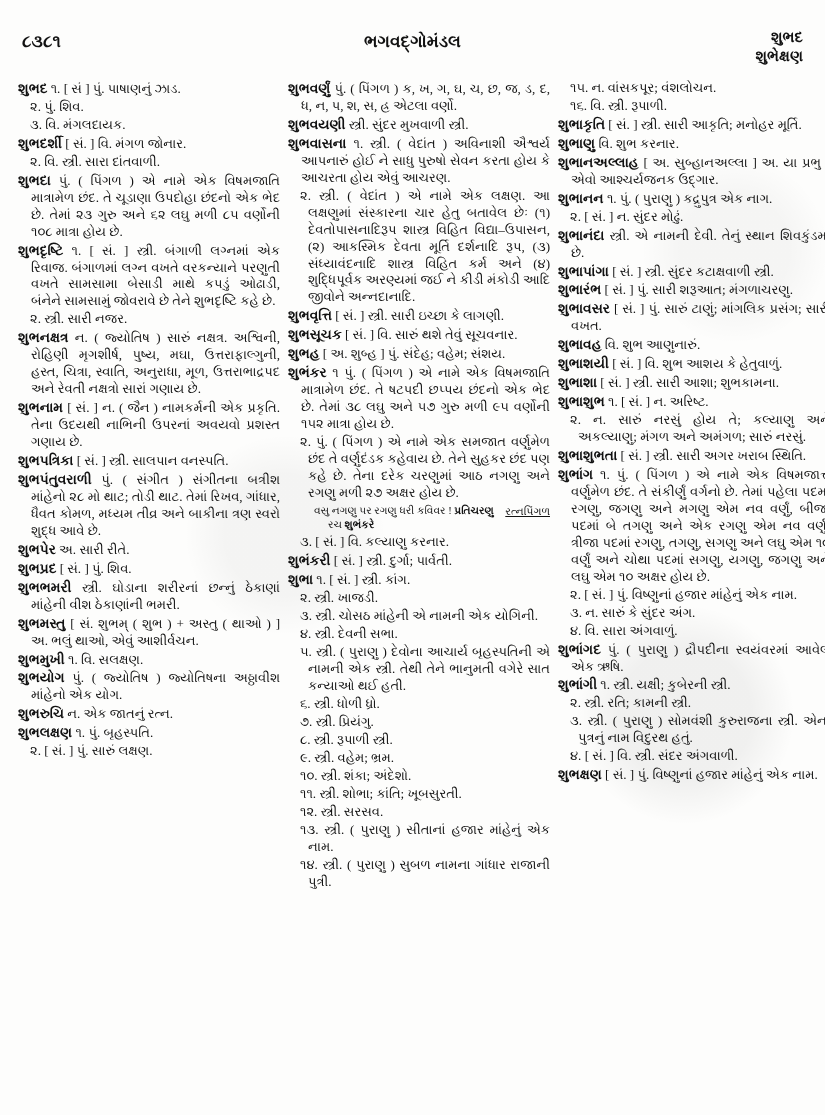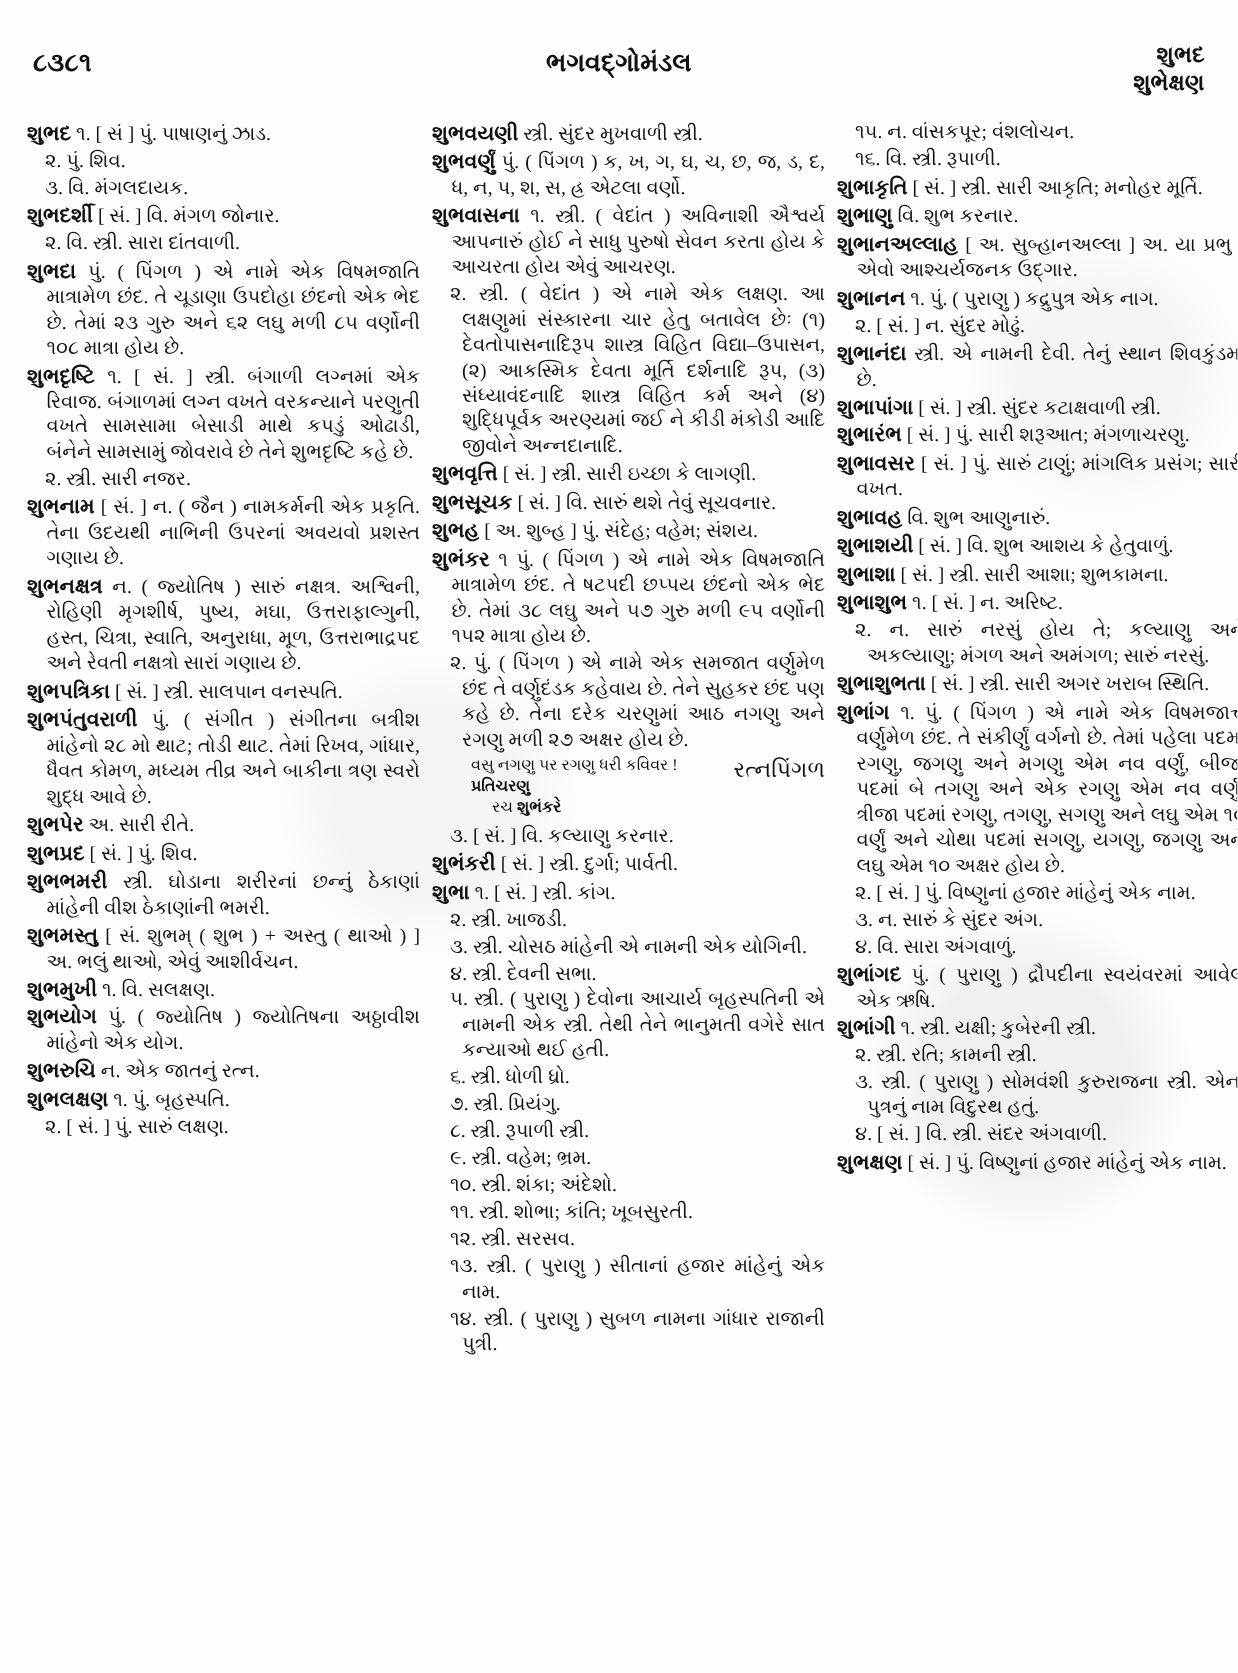--- a/index.html
+++ b/index.html
@@ -111,21 +111,22 @@
     margin: 2px 0 2px 0;
     padding-left: 26px;
     text-indent: 0;
   }
   .verse .vline2 {
     display: block;
     padding-left: 14px;
   }
   .verse .src {
     float: right;
-    font-size: 15px;
+    font-size: 11px;
+    text-decoration: underline;
   }
   .verse b { font-weight: bold; }
 </style>
 </head>
 <body>
 
 <div class="page">
 
   <div class="watermark wm1"></div>
   <div class="watermark wm2"></div>
@@ -143,37 +144,37 @@
   <div class="columns">
     <div class="col col1">
         <p class="entry"><span class="hw">શુભદ</span> <span>૧. [ સં ] પું. પાષાણનું ઝાડ.</span></p>
         <p class="entry sub"><span>૨. પું. શિવ.</span></p>
         <p class="entry sub"><span>૩. વિ. મંગલદાયક.</span></p>
         <p class="entry"><span class="hw">શુભદર્શી</span> <span>[ સં. ] વિ. મંગળ જોનાર.</span></p>
         <p class="entry sub"><span>૨. વિ. સ્ત્રી. સારા દાંતવાળી.</span></p>
         <p class="entry"><span class="hw">શુભદા</span> <span>પું. ( પિંગળ ) એ નામે એક વિષમજાતિ માત્રામેળ છંદ. તે ચૂડાણા ઉપદોહા છંદનો એક ભેદ છે. તેમાં ૨૩ ગુરુ અને ૬૨ લઘુ મળી ૮૫ વર્ણોની ૧૦૮ માત્રા હોય છે.</span></p>
         <p class="entry"><span class="hw">શુભદૃષ્ટિ</span> <span>૧. [ સં. ] સ્ત્રી. બંગાળી લગ્નમાં એક રિવાજ. બંગાળમાં લગ્ન વખતે વરકન્યાને પરણુતી વખતે સામસામા બેસાડી માથે કપડું ઓઢાડી, બંનેને સામસામું જોવરાવે છે તેને શુભદૃષ્ટિ કહે છે.</span></p>
         <p class="entry sub"><span>૨. સ્ત્રી. સારી નજર.</span></p>
+        <p class="entry"><span class="hw">શુભનક્ષત્ર</span> <span>ન. ( જ્યોતિષ ) સારું નક્ષત્ર. અશ્વિની, રોહિણી મૃગશીર્ષ, પુષ્ય, મઘા, ઉત્તરાફાલ્ગુની, હસ્ત, ચિત્રા, સ્વાતિ, અનુરાધા, મૂળ, ઉત્તરાભાદ્રપદ અને રેવતી નક્ષત્રો સારાં ગણાય છે.</span></p>
         <p class="entry"><span class="hw">શુભનામ</span> <span>[ સં. ] ન. ( જૈન ) નામકર્મની એક પ્રકૃતિ. તેના ઉદયથી નાભિની ઉપરનાં અવયવો પ્રશસ્ત ગણાય છે.</span></p>
-        <p class="entry"><span class="hw">શુભનક્ષત્ર</span> <span>ન. ( જ્યોતિષ ) સારું નક્ષત્ર. અશ્વિની, રોહિણી મૃગશીર્ષ, પુષ્ય, મઘા, ઉત્તરાફાલ્ગુની, હસ્ત, ચિત્રા, સ્વાતિ, અનુરાધા, મૂળ, ઉત્તરાભાદ્રપદ અને રેવતી નક્ષત્રો સારાં ગણાય છે.</span></p>
         <p class="entry"><span class="hw">શુભપત્રિકા</span> <span>[ સં. ] સ્ત્રી. સાલપાન વનસ્પતિ.</span></p>
         <p class="entry"><span class="hw">શુભપંતુવરાળી</span> <span>પું. ( સંગીત ) સંગીતના બત્રીશ માંહેનો ૨૮ મો થાટ; તોડી થાટ. તેમાં રિખવ, ગાંધાર, ધૈવત કોમળ, મધ્યમ તીવ્ર અને બાકીના ત્રણ સ્વરો શુદ્ધ આવે છે.</span></p>
         <p class="entry"><span class="hw">શુભપેર</span> <span>અ. સારી રીતે.</span></p>
         <p class="entry"><span class="hw">શુભપ્રદ</span> <span>[ સં. ] પું. શિવ.</span></p>
         <p class="entry"><span class="hw">શુભભમરી</span> <span>સ્ત્રી. ઘોડાના શરીરનાં છન્નું ઠેકાણાં માંહેની વીશ ઠેકાણાંની ભમરી.</span></p>
         <p class="entry"><span class="hw">શુભમસ્તુ</span> <span>[ સં. શુભમ્ ( શુભ ) + અસ્તુ ( થાઓ ) ] અ. ભલું થાઓ, એવું આશીર્વચન.</span></p>
         <p class="entry"><span class="hw">શુભમુખી</span> <span>૧. વિ. સલક્ષણ.</span></p>
         <p class="entry"><span class="hw">શુભયોગ</span> <span>પું. ( જ્યોતિષ ) જ્યોતિષના અઠ્ઠાવીશ માંહેનો એક યોગ.</span></p>
         <p class="entry"><span class="hw">શુભરુચિ</span> <span>ન. એક જાતનું રત્ન.</span></p>
         <p class="entry"><span class="hw">શુભલક્ષણ</span> <span>૧. પું. બૃહસ્પતિ.</span></p>
         <p class="entry sub"><span>૨. [ સં. ] પું. સારું લક્ષણ.</span></p>
       </div>
     <div class="col col2">
+        <p class="entry"><span class="hw">શુભવર્ણું</span> <span>પું. ( પિંગળ ) ક, ખ, ગ, ઘ, ચ, છ, જ, ડ, દ, ધ, ન, પ, શ, સ, હ્ર એટલા વર્ણો.</span></p>
         <p class="entry"><span class="hw">શુભવયણી</span> <span>સ્ત્રી. સુંદર મુખવાળી સ્ત્રી.</span></p>
-        <p class="entry"><span class="hw">શુભવર્ણું</span> <span>પું. ( પિંગળ ) ક, ખ, ગ, ઘ, ચ, છ, જ, ડ, દ, ધ, ન, પ, શ, સ, હ્ર એટલા વર્ણો.</span></p>
         <p class="entry"><span class="hw">શુભવાસના</span> <span>૧. સ્ત્રી. ( વેદાંત ) અવિનાશી ઐશ્વર્ય આપનારું હોઈ ને સાધુ પુરુષો સેવન કરતા હોય કે આચરતા હોય એવું આચરણ.</span></p>
         <p class="entry sub"><span>૨. સ્ત્રી. ( વેદાંત ) એ નામે એક લક્ષણ. આ લક્ષણુમાં સંસ્કારના ચાર હેતુ બતાવેલ છેઃ (૧) દેવતોપાસનાદિરૂપ શાસ્ત્ર વિહિત વિદ્યા–ઉપાસન, (૨) આકસ્મિક દેવતા મૂર્તિ દર્શનાદિ રૂપ, (૩) સંધ્યાવંદનાદિ શાસ્ત્ર વિહિત કર્મ અને (૪) શુદ્ધિપૂર્વક અરણ્યમાં જઈ ને કીડી મંકોડી આદિ જીવોને અન્નદાનાદિ.</span></p>
         <p class="entry"><span class="hw">શુભવૃત્તિ</span> <span>[ સં. ] સ્ત્રી. સારી ઇચ્છા કે લાગણી.</span></p>
         <p class="entry"><span class="hw">શુભસૂચક</span> <span>[ સં. ] વિ. સારું થશે તેવું સૂચવનાર.</span></p>
         <p class="entry"><span class="hw">શુભહ</span> <span>[ અ. શુબ્હ ] પું. સંદેહ; વહેમ; સંશય.</span></p>
         <p class="entry"><span class="hw">શુભંકર</span> <span>૧ પું. ( પિંગળ ) એ નામે એક વિષમજાતિ માત્રામેળ છંદ. તે ષટપદી છપ્પય છંદનો એક ભેદ છે. તેમાં ૩૮ લઘુ અને ૫૭ ગુરુ મળી ૯૫ વર્ણોની ૧૫૨ માત્રા હોય છે.</span></p>
         <p class="entry sub"><span>૨. પું. ( પિંગળ ) એ નામે એક સમજાત વર્ણુમેળ છંદ તે વર્ણુદંડક કહેવાય છે. તેને સુહકર છંદ પણ કહે છે. તેના દરેક ચરણુમાં આઠ નગણુ અને રગણુ મળી ૨૭ અક્ષર હોય છે.</span></p>
         <div class="verse"><span class="src">રત્નપિંગળ</span><span>વસુ નગણુ પર રગણુ ધરી કવિવર ! </span><b>પ્રતિચરણુ</b><span class="vline2">રચ <b>શુભંકરે</b></span></div>
         <p class="entry sub"><span>૩. [ સં. ] વિ. કલ્યાણુ કરનાર.</span></p>
         <p class="entry"><span class="hw">શુભંકરી</span> <span>[ સં. ] સ્ત્રી. દુર્ગા; પાર્વતી.</span></p>

